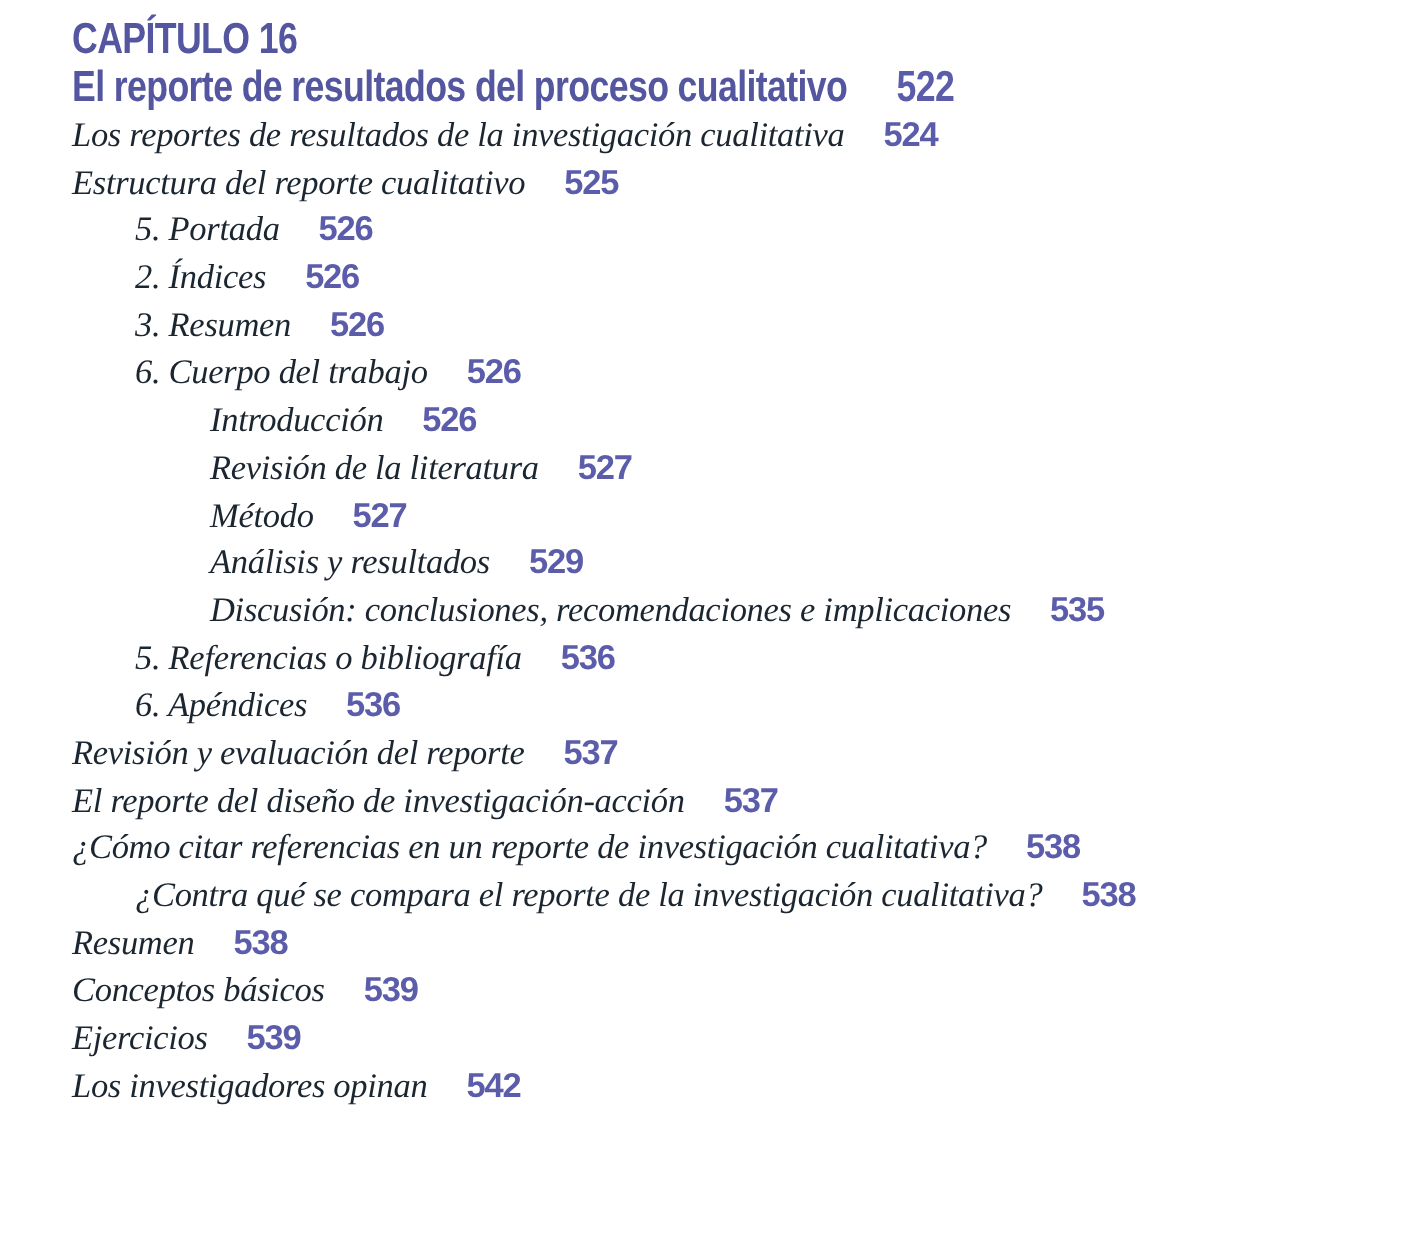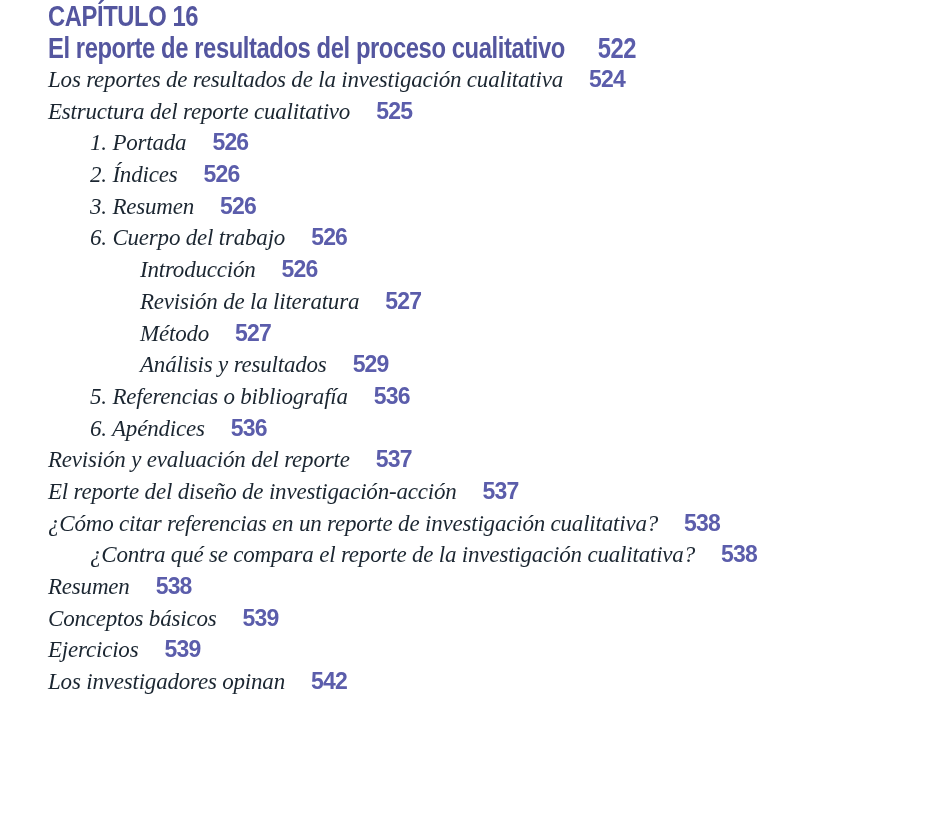--- a/index.html
+++ b/index.html
@@ -12,21 +12,21 @@
   html,body{margin:0;padding:0;}
   body{
     width:951px;height:826px;
     background:var(--bg);
     overflow:hidden;
     font-family:"Liberation Serif",serif;
   }
   .page{
     box-sizing:border-box;
     width:870px;height:826px;
-    padding:0 0 0 48px;
+    padding:10px 0 0 48px;
   }
   .toc{display:block;}
   .row{
     white-space:nowrap;
     height:31.7px;
     line-height:31.7px;
   }
   .row.kind-chapter-label,
   .row.kind-chapter-title{
     height:32px;
@@ -74,28 +74,29 @@
 </style>
 </head>
 <body>
 
 <div class="page">
   <div class="toc">
       <div class="row l0 kind-chapter-label"><span class="hwrap"><span class="hlabel">CAPÍTULO 16</span></span></div>
       <div class="row l0 kind-chapter-title"><span class="hwrap"><span class="hlabel">El reporte de resultados del proceso cualitativo</span><span class="hpage">522</span></span></div>
       <div class="row l0 kind-item"><span class="bwrap"><span class="blabel">Los reportes de resultados de la investigación cualitativa</span><span class="bpage">524</span></span></div>
       <div class="row l0 kind-item"><span class="bwrap"><span class="blabel">Estructura del reporte cualitativo</span><span class="bpage">525</span></span></div>
-      <div class="row l1 kind-item"><span class="bwrap"><span class="blabel">1. Portada</span><span class="bpage">526</span></span></div>
+      <div class="row l1 kind-item"><span class="bwrap"><span class="blabel">5. Portada</span><span class="bpage">526</span></span></div>
       <div class="row l1 kind-item"><span class="bwrap"><span class="blabel">2. Índices</span><span class="bpage">526</span></span></div>
       <div class="row l1 kind-item"><span class="bwrap"><span class="blabel">3. Resumen</span><span class="bpage">526</span></span></div>
       <div class="row l1 kind-item"><span class="bwrap"><span class="blabel">6. Cuerpo del trabajo</span><span class="bpage">526</span></span></div>
       <div class="row l2 kind-item"><span class="bwrap"><span class="blabel">Introducción</span><span class="bpage">526</span></span></div>
       <div class="row l2 kind-item"><span class="bwrap"><span class="blabel">Revisión de la literatura</span><span class="bpage">527</span></span></div>
       <div class="row l2 kind-item"><span class="bwrap"><span class="blabel">Método</span><span class="bpage">527</span></span></div>
       <div class="row l2 kind-item"><span class="bwrap"><span class="blabel">Análisis y resultados</span><span class="bpage">529</span></span></div>
+      <div class="row l2 kind-item"><span class="bwrap"><span class="blabel">Discusión: conclusiones, recomendaciones e implicaciones</span><span class="bpage">535</span></span></div>
       <div class="row l1 kind-item"><span class="bwrap"><span class="blabel">5. Referencias o bibliografía</span><span class="bpage">536</span></span></div>
       <div class="row l1 kind-item"><span class="bwrap"><span class="blabel">6. Apéndices</span><span class="bpage">536</span></span></div>
       <div class="row l0 kind-item"><span class="bwrap"><span class="blabel">Revisión y evaluación del reporte</span><span class="bpage">537</span></span></div>
       <div class="row l0 kind-item"><span class="bwrap"><span class="blabel">El reporte del diseño de investigación-acción</span><span class="bpage">537</span></span></div>
       <div class="row l0 kind-item"><span class="bwrap"><span class="blabel">¿Cómo citar referencias en un reporte de investigación cualitativa?</span><span class="bpage">538</span></span></div>
       <div class="row l1 kind-item"><span class="bwrap"><span class="blabel">¿Contra qué se compara el reporte de la investigación cualitativa?</span><span class="bpage">538</span></span></div>
       <div class="row l0 kind-item"><span class="bwrap"><span class="blabel">Resumen</span><span class="bpage">538</span></span></div>
       <div class="row l0 kind-item"><span class="bwrap"><span class="blabel">Conceptos básicos</span><span class="bpage">539</span></span></div>
       <div class="row l0 kind-item"><span class="bwrap"><span class="blabel">Ejercicios</span><span class="bpage">539</span></span></div>
       <div class="row l0 kind-item"><span class="bwrap"><span class="blabel">Los investigadores opinan</span><span class="bpage">542</span></span></div>

